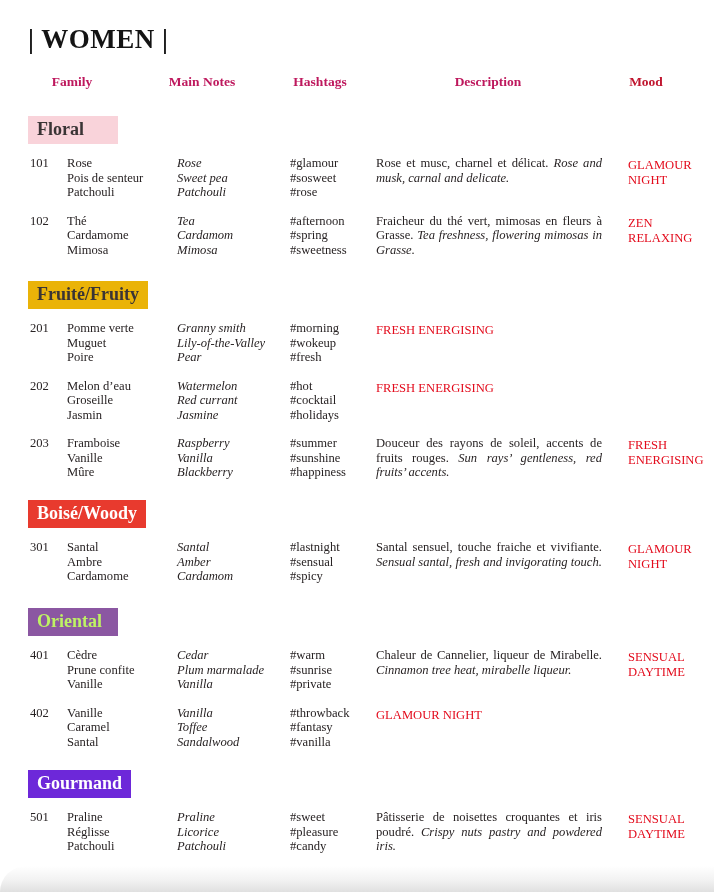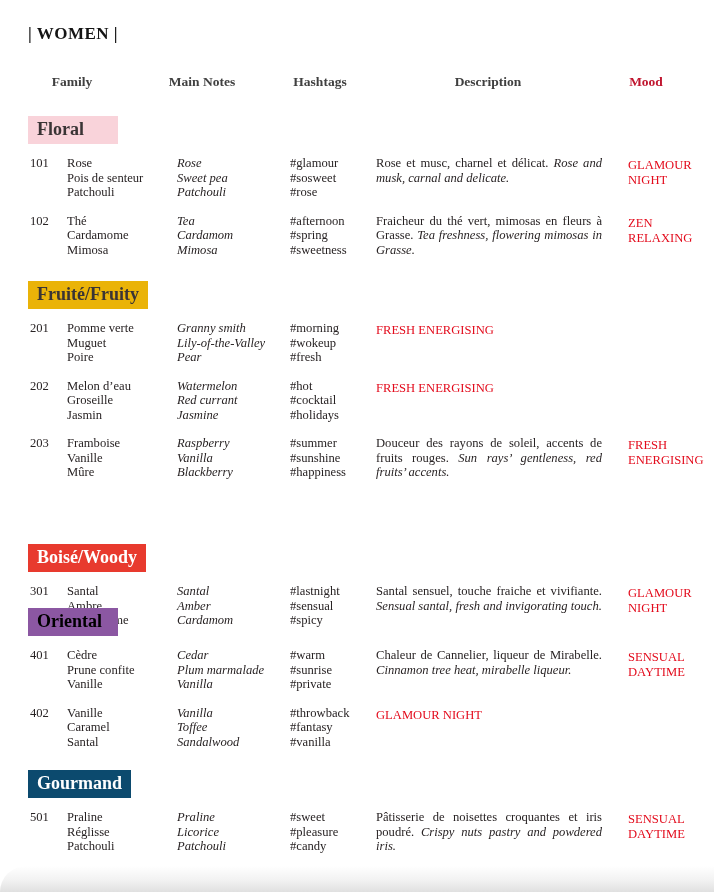--- a/index.html
+++ b/index.html
@@ -4,25 +4,25 @@
 <style>
   html,body{margin:0;padding:0;}
   body{
     width:714px;height:892px;background:#ffffff;
     font-family:"Liberation Serif","DejaVu Serif",serif;
     color:#282324;
   }
   .page{position:relative;width:714px;height:892px;background:#fff;overflow:hidden;}
   .title{
     position:absolute;left:28px;top:24px;margin:0;
-    font-size:17px;font-weight:bold;letter-spacing:.5px;color:#141414;
+    font-size:27px;font-weight:bold;letter-spacing:.5px;color:#141414;
   }
   .colhead{
     position:absolute;top:74px;transform:translateX(-50%);
-    font-weight:bold;font-size:13.5px;white-space:nowrap;color:#404040;
+    font-weight:bold;font-size:13.5px;white-space:nowrap;color:#be185d;
   }
   .colhead.mood-head{color:var(--mood-header,#c0152e);}
   .section{position:absolute;left:0;width:714px;}
   .chip{
     display:inline-block;margin-left:28px;margin-bottom:12px;
     min-width:90px;box-sizing:border-box;padding:3px 9px 4px 9px;
     font-size:18px;font-weight:bold;
   }
   .row{
     display:grid;grid-template-columns:37px 110px 113px 86px 252px 80px;
@@ -173,21 +173,21 @@
       <div>#happiness</div>
     </div>
     <div class="cell desc">
       <span class="fr">Douceur des rayons de soleil, accents de fruits rouges.</span>
       <span class="en">Sun rays’ gentleness, red fruits’ accents.</span>
     </div>
     <div class="cell mood">FRESH ENERGISING</div>
   </div>
         </div>
   </section>
-      <section class="section" style="top: 500px; margin-top: 44px;">
+      <section class="section" style="top: 500px;">
     <div class="chip" style="background: rgb(232, 58, 46); color: rgb(255, 255, 255);">
       <span>Boisé/Woody</span>
     </div>
     <div class="rows">
           <div class="row">
     <div class="cell num">301</div>
     <div class="cell fam">
       <div>Santal</div>
       <div>Ambre</div>
       <div>Cardamome</div>
@@ -204,21 +204,21 @@
     </div>
     <div class="cell desc">
       <span class="fr">Santal sensuel, touche fraiche et vivifiante.</span>
       <span class="en">Sensual santal, fresh and invigorating touch.</span>
     </div>
     <div class="cell mood">GLAMOUR NIGHT</div>
   </div>
         </div>
   </section>
       <section class="section" style="top: 608px;">
-    <div class="chip" style="background: rgb(139, 87, 162); color: #000000;">
+    <div class="chip" style="background: rgb(139, 87, 162); color: #bef264;">
       <span>Oriental</span>
     </div>
     <div class="rows">
           <div class="row">
     <div class="cell num">401</div>
     <div class="cell fam">
       <div>Cèdre</div>
       <div>Prune confite</div>
       <div>Vanille</div>
     </div>
@@ -253,21 +253,21 @@
     <div class="cell tags">
       <div>#throwback</div>
       <div>#fantasy</div>
       <div>#vanilla</div>
     </div>
     <div class="cell mood">GLAMOUR NIGHT</div>
   </div>
         </div>
   </section>
       <section class="section" style="top: 770px;">
-    <div class="chip" style="background: #0c4a6e; color: rgb(255, 255, 255);">
+    <div class="chip" style="background: #6d28d9; color: rgb(255, 255, 255);">
       <span>Gourmand</span>
     </div>
     <div class="rows">
           <div class="row">
     <div class="cell num">501</div>
     <div class="cell fam">
       <div>Praline</div>
       <div>Réglisse</div>
       <div>Patchouli</div>
     </div>

